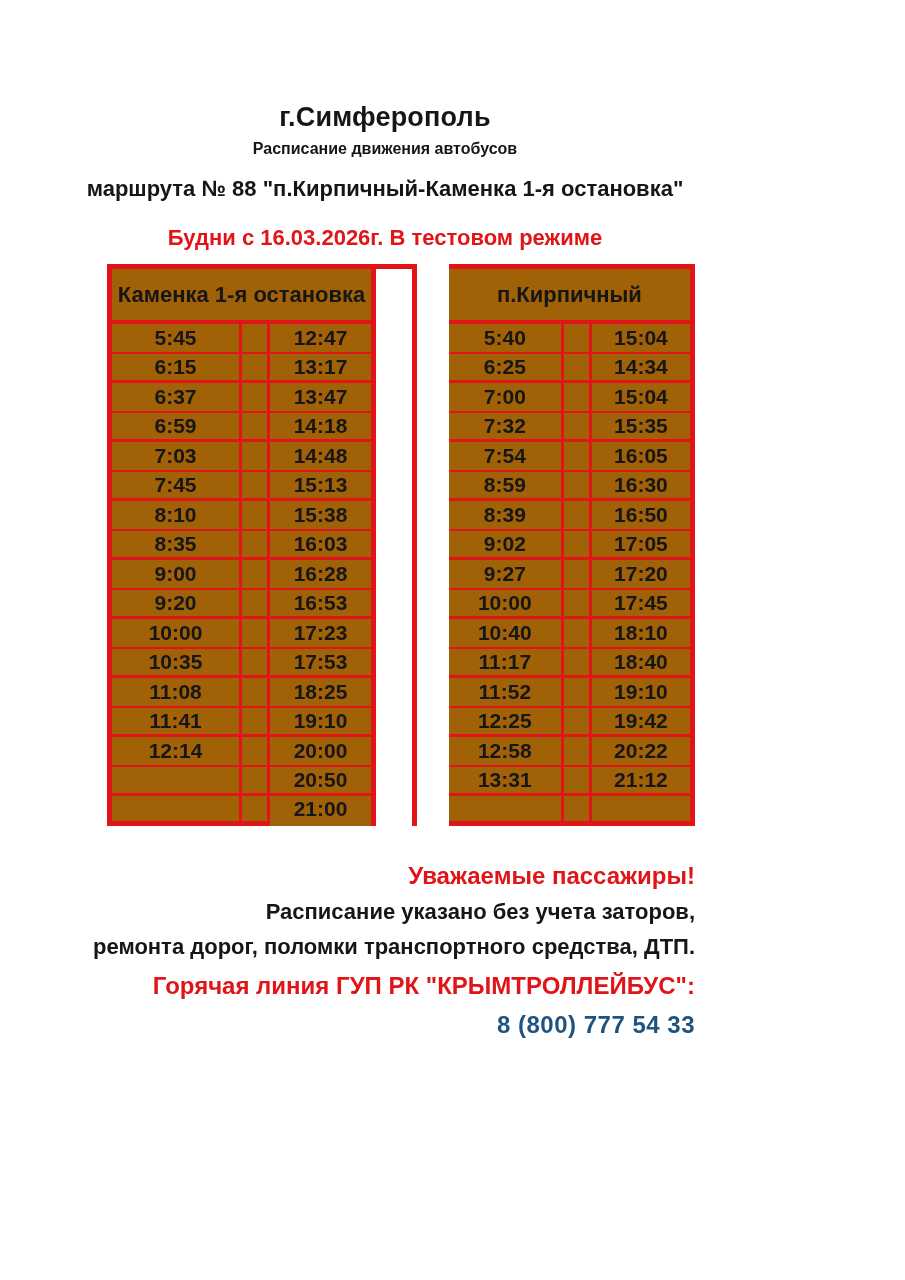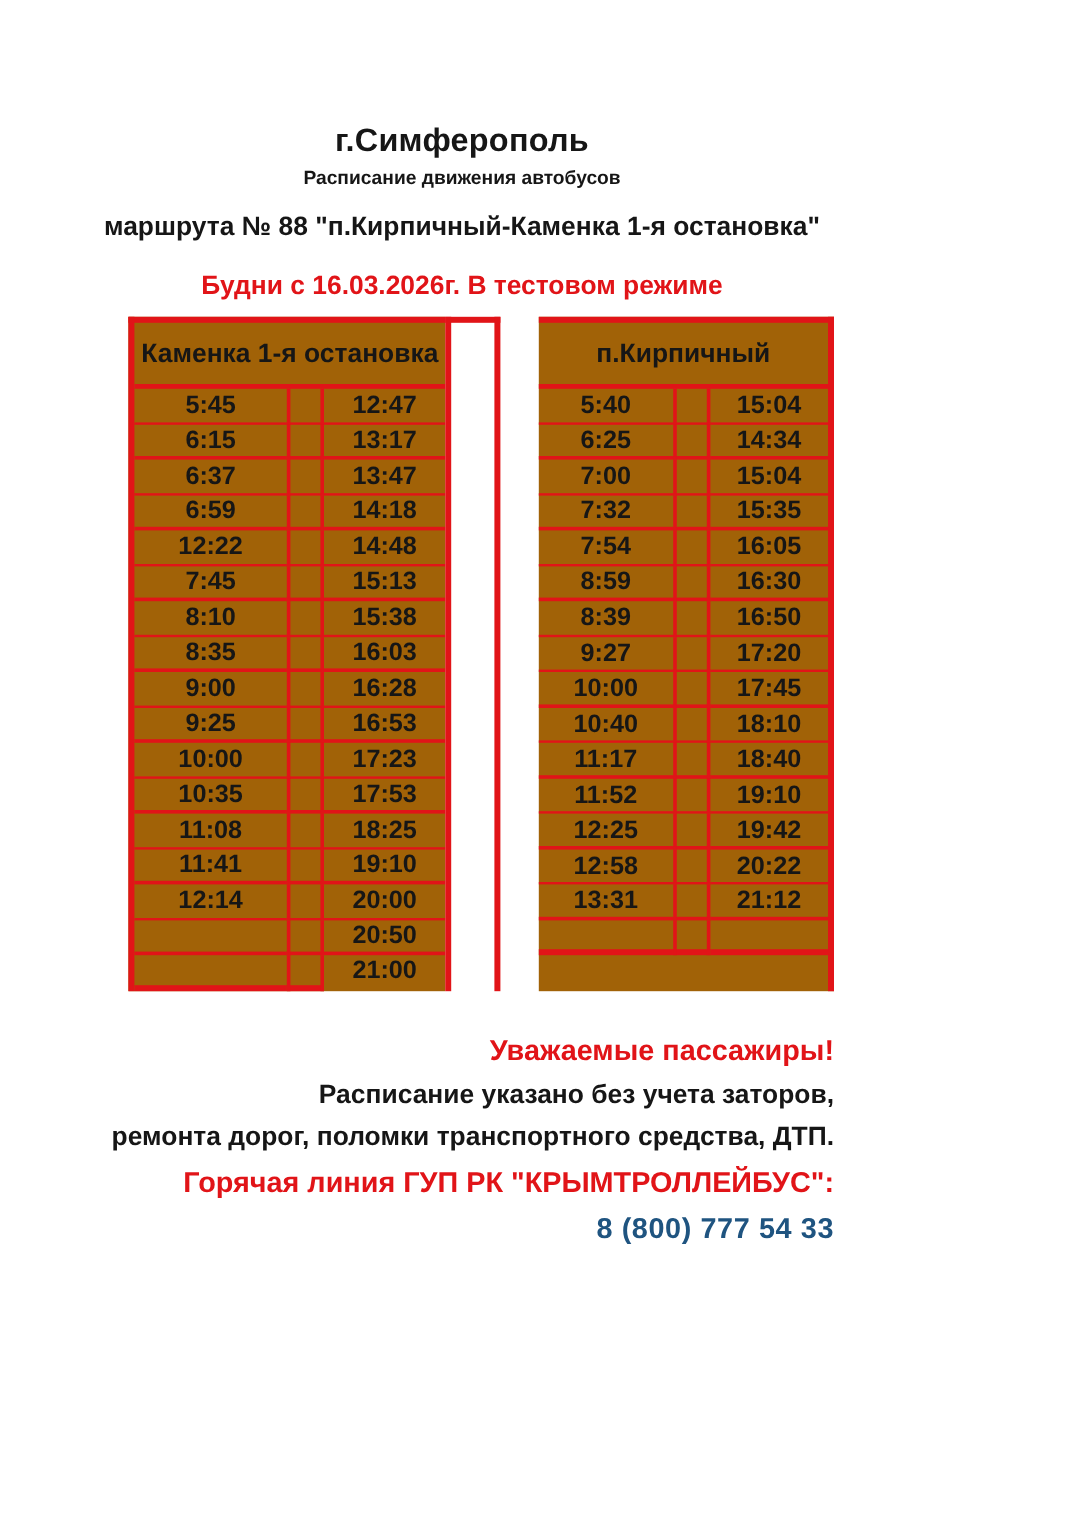--- a/index.html
+++ b/index.html
@@ -129,21 +129,21 @@
               <div class="c c1">6:37</div>
               <div class="c mid"></div>
               <div class="c c2">13:47</div>
             </div>
             <div class="trow pair">
               <div class="c c1">6:59</div>
               <div class="c mid"></div>
               <div class="c c2">14:18</div>
             </div>
             <div class="trow">
-              <div class="c c1">12:22</div>
+              <div class="c c1">7:03</div>
               <div class="c mid"></div>
               <div class="c c2">14:48</div>
             </div>
             <div class="trow pair">
               <div class="c c1">7:45</div>
               <div class="c mid"></div>
               <div class="c c2">15:13</div>
             </div>
             <div class="trow">
               <div class="c c1">8:10</div>
@@ -154,21 +154,21 @@
               <div class="c c1">8:35</div>
               <div class="c mid"></div>
               <div class="c c2">16:03</div>
             </div>
             <div class="trow">
               <div class="c c1">9:00</div>
               <div class="c mid"></div>
               <div class="c c2">16:28</div>
             </div>
             <div class="trow pair">
-              <div class="c c1">9:25</div>
+              <div class="c c1">9:20</div>
               <div class="c mid"></div>
               <div class="c c2">16:53</div>
             </div>
             <div class="trow">
               <div class="c c1">10:00</div>
               <div class="c mid"></div>
               <div class="c c2">17:23</div>
             </div>
             <div class="trow pair">
               <div class="c c1">10:35</div>
@@ -233,20 +233,25 @@
             </div>
             <div class="trow pair">
               <div class="c c1">8:59</div>
               <div class="c mid"></div>
               <div class="c c2">16:30</div>
             </div>
             <div class="trow">
               <div class="c c1">8:39</div>
               <div class="c mid"></div>
               <div class="c c2">16:50</div>
+            </div>
+            <div class="trow pair">
+              <div class="c c1">9:02</div>
+              <div class="c mid"></div>
+              <div class="c c2">17:05</div>
             </div>
             <div class="trow">
               <div class="c c1">9:27</div>
               <div class="c mid"></div>
               <div class="c c2">17:20</div>
             </div>
             <div class="trow pair">
               <div class="c c1">10:00</div>
               <div class="c mid"></div>
               <div class="c c2">17:45</div>

